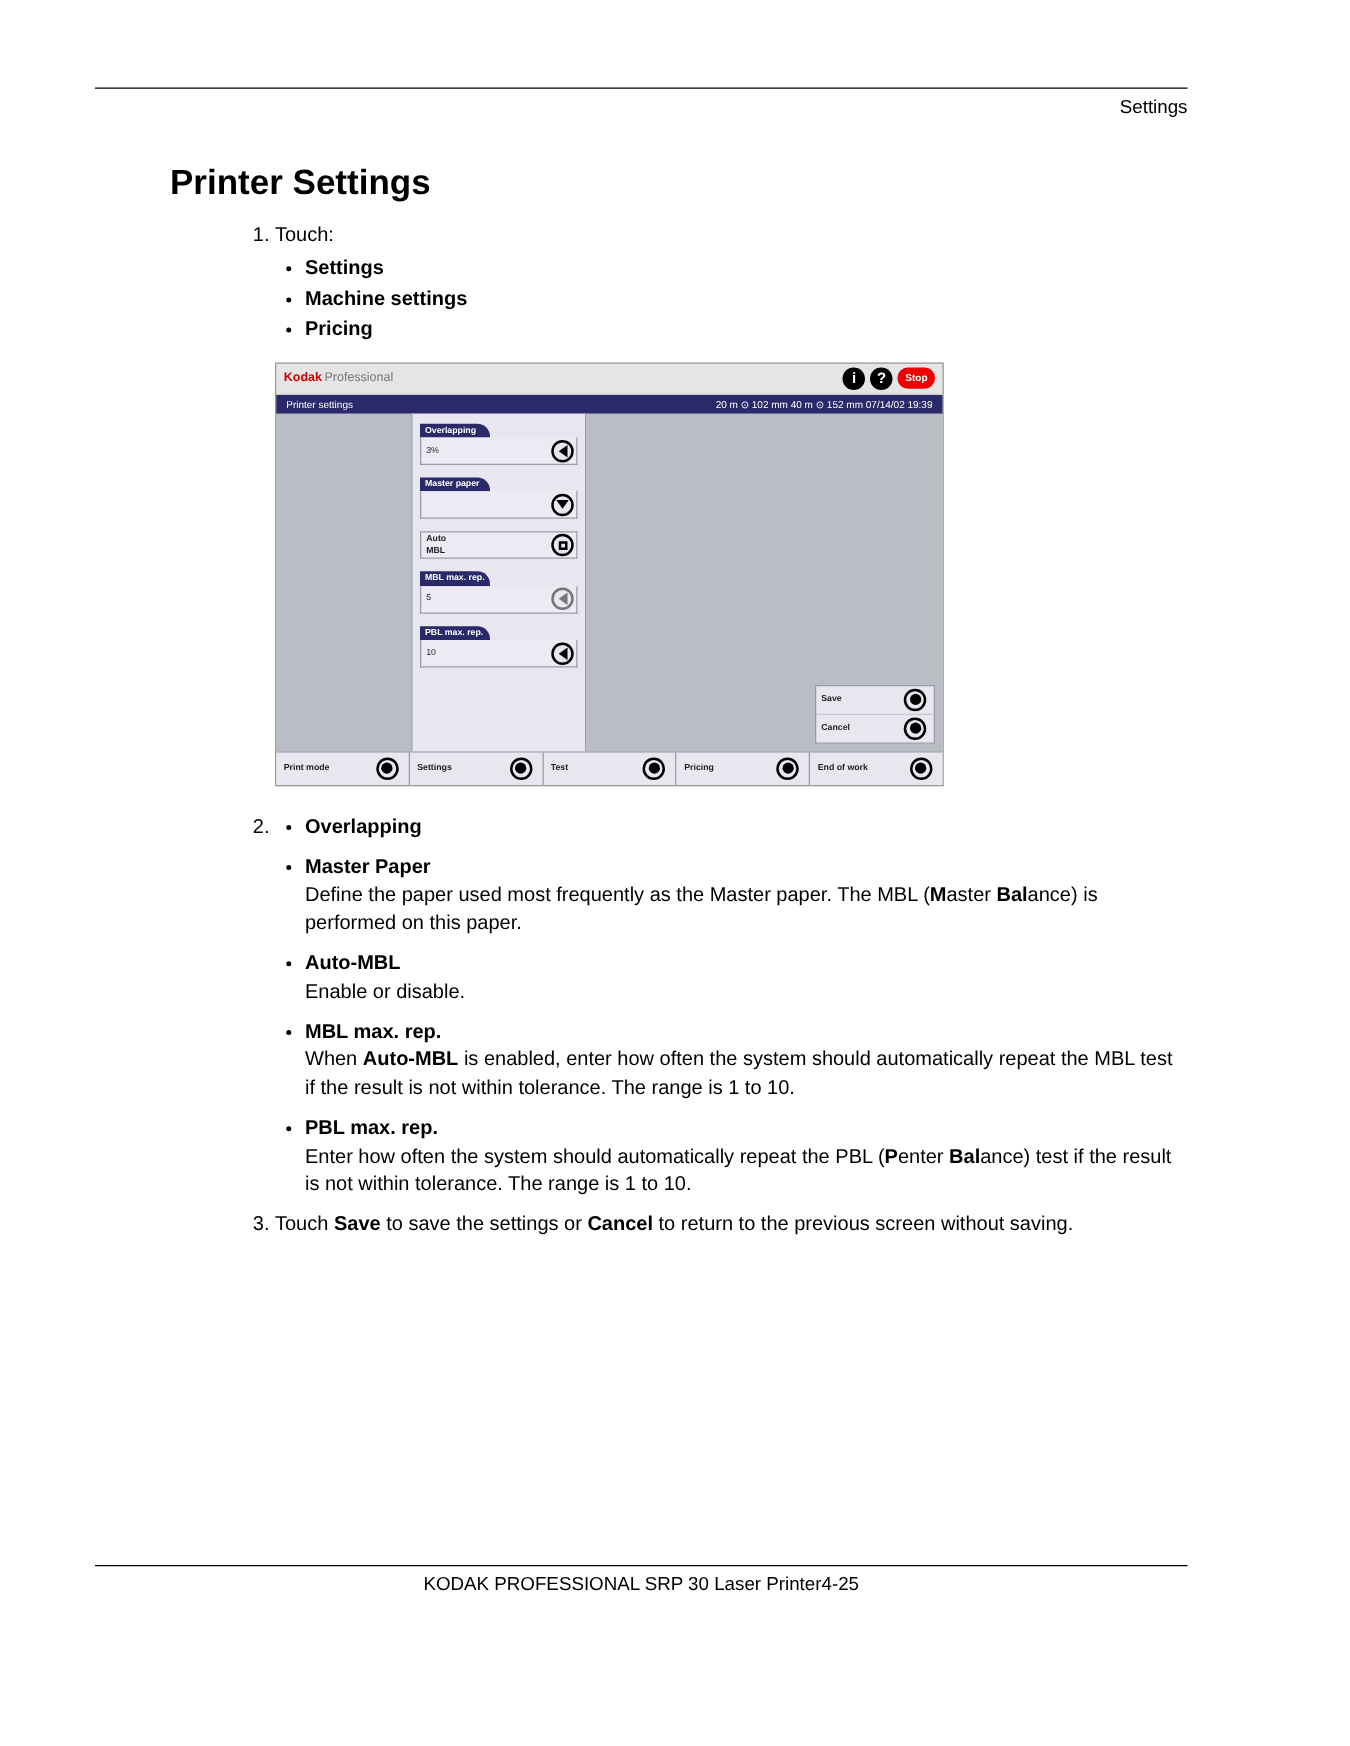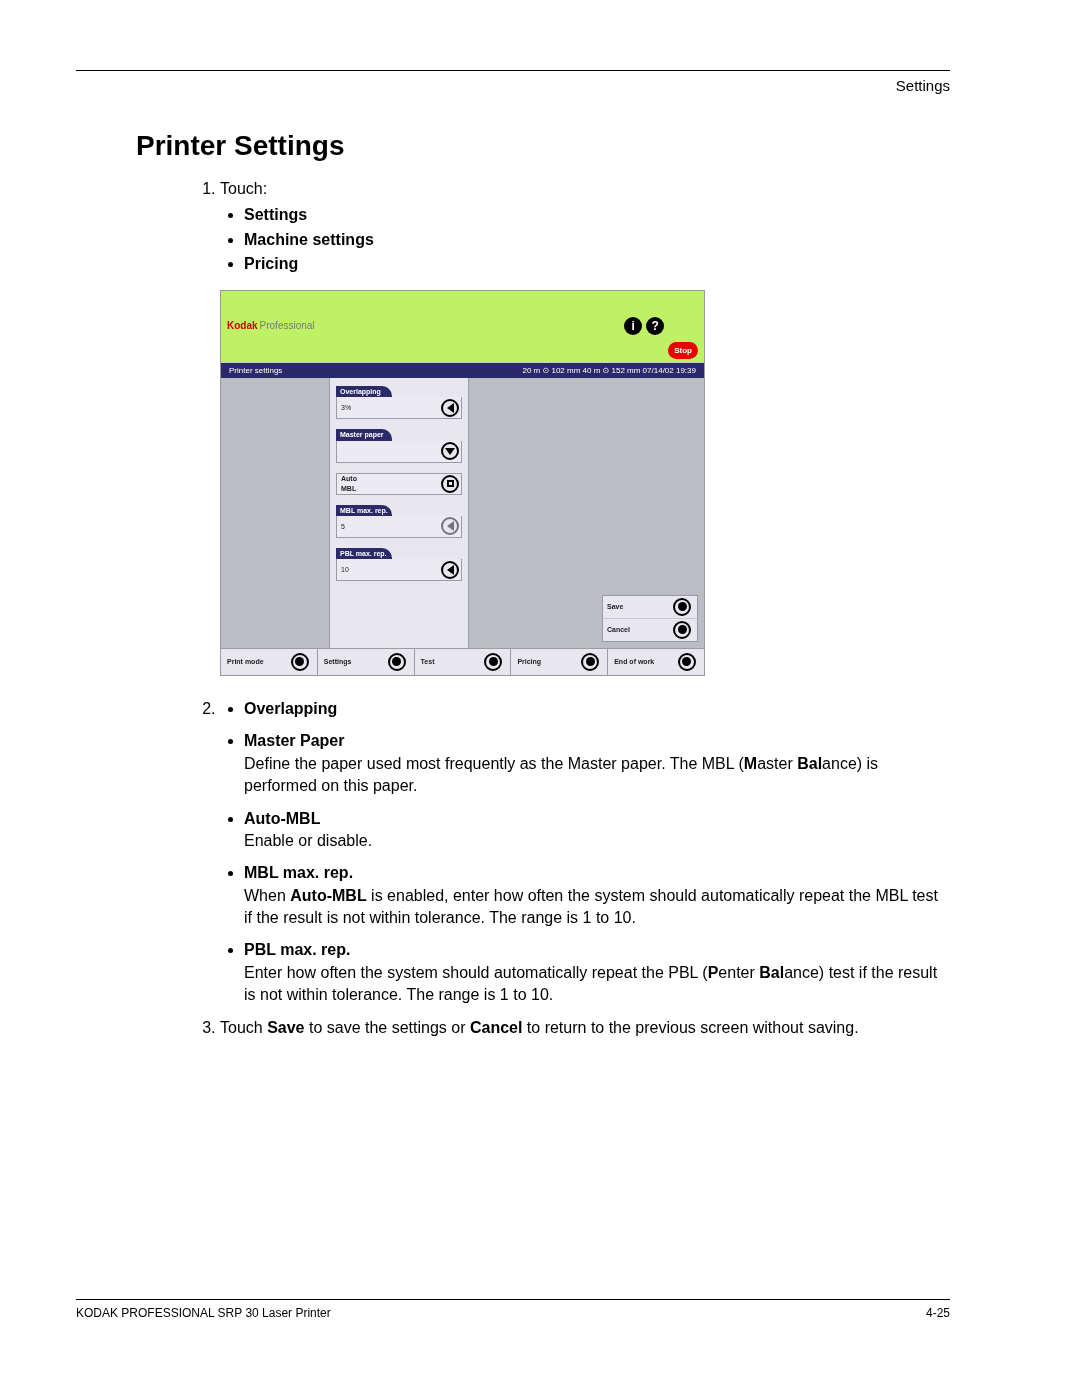--- a/index.html
+++ b/index.html
@@ -34,24 +34,24 @@
     margin: 0 0 16px 0;
   }
   ol { margin: 0; padding-left: 84px; }
   ol > li { font-size: 16px; margin-bottom: 10px; line-height: 1.4; }
   ul.bullets { list-style: disc; padding-left: 24px; margin: 4px 0 10px 0; }
   ul.bullets > li { margin-bottom: 2px; }
   .bold { font-weight: bold; }
 
   
   .ui-shot {
-    width: 485px;
+    width: 535px;
     margin: 14px 0 22px 0;
     border: 1px solid #999;
-    background: #bef264;
+    background: #e5e5e5;
     font-size: 8px;
   }
   .ui-header {
     display: flex;
     align-items: center;
     justify-content: space-between;
     padding: 3px 6px;
     border-bottom: 1px solid #ccc;
     position: relative;
   }
@@ -59,21 +59,21 @@
   .brand span.pro { color: #777; font-weight: normal; margin-left: 2px; }
   .hdr-icons { display: flex; gap: 4px; align-items: center; }
   .circ {
     width: 18px; height: 18px; border-radius: 50%;
     background: #000; color: #fff; display: flex;
     align-items: center; justify-content: center;
     font-weight: bold; font-size: 12px;
   }
   .stop-pill {
     background: #e00; color: #fff; border-radius: 10px;
-    font-size: 8px; font-weight: bold; padding: 3px 6px; margin-top: 48px;
+    font-size: 8px; font-weight: bold; padding: 3px 6px;
   }
   .ui-sub {
     background: #2a2a6a; color: #fff;
     display: flex; justify-content: space-between;
     padding: 2px 8px; font-size: 8px;
   }
   .ui-body {
     background: #bbbdc4;
     height: 270px;
     position: relative;
@@ -159,22 +159,22 @@
   .defs { list-style: disc; padding-left: 24px; }
   .defs > li { margin-bottom: 10px; }
   .def-title { font-weight: bold; }
   .def-body { font-weight: normal; }
 
   .bottom-line {
     border-top: 1px solid #000;
     margin-top: 260px;
   }
   .footer-row {
-    display: flex; justify-content: space-between;
-    font-size: 12px; padding-top: 6px;
+    display: flex; justify-content: center;
+    font-size: 15px; padding-top: 6px;
   }
 </style>
 </head>
 <body>
 
 <div class="page">
   <div class="top-line"></div>
   <div class="header-label">Settings</div>
 
   <div class="content">

